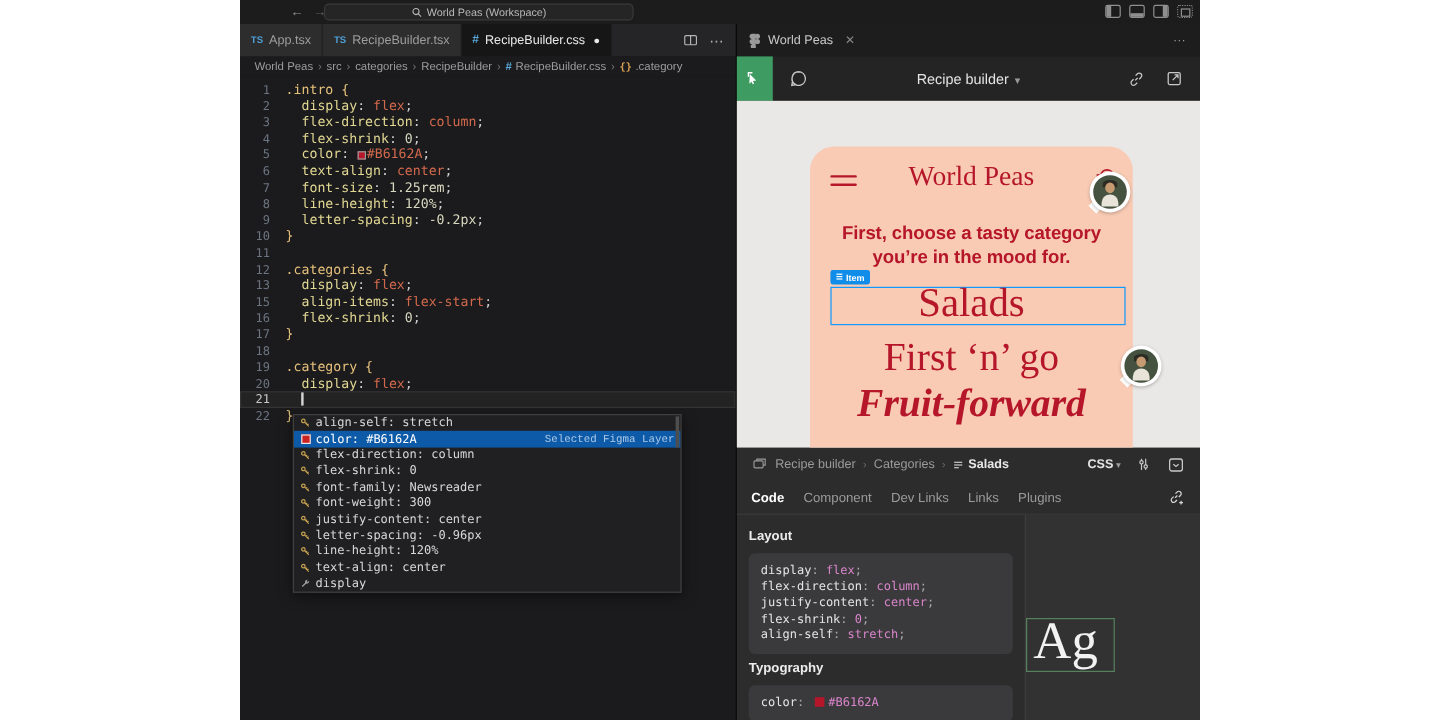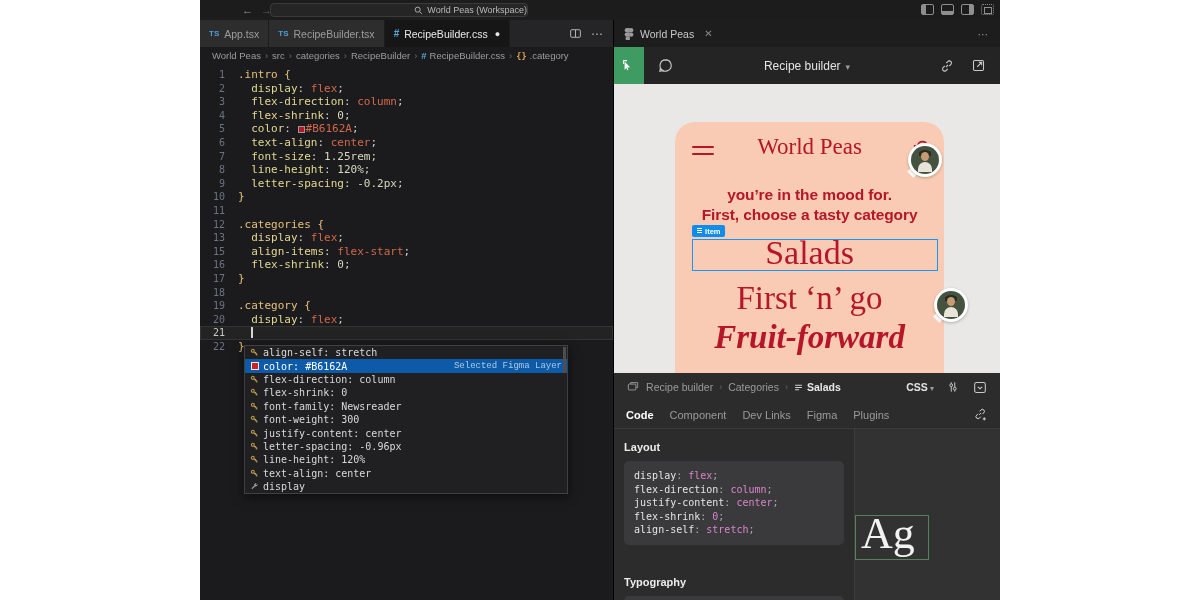--- a/index.html
+++ b/index.html
@@ -4,21 +4,21 @@
 <style>
   * { margin:0; padding:0; box-sizing:border-box; }
   html,body { width:1200px; height:600px; background:#ffffff; font-family:"Liberation Sans", sans-serif; overflow:hidden; }
   .stage { position:relative; width:1200px; height:600px; }
   .window { position:absolute; left:200px; top:0; width:800px; height:600px; background:#1b1b1d; }
 
   
   .titlebar { position:relative; height:20px; background:#1c1c1c; display:flex; align-items:center; }
   .nav-arrows { position:absolute; left:42px; top:0; height:20px; display:flex; align-items:center; gap:8px; color:#9a9a9a; font-size:11px; }
   .nav-arrows .fwd { color:#5f5f5f; }
-  .searchbox { position:absolute; left:70px; top:3px; width:258px; height:14px; background:#252526; border:1px solid #3a3a3a; border-radius:4px; display:flex; align-items:center; justify-content:flex-end; gap:4px; color:#b9b9b9; font-size:9px; }
+  .searchbox { position:absolute; left:70px; top:3px; width:258px; height:14px; background:#252526; border:1px solid #3a3a3a; border-radius:4px; display:flex; align-items:center; justify-content:center; gap:4px; color:#b9b9b9; font-size:9px; }
   .tb-icons { position:absolute; right:6px; top:4px; display:flex; gap:7px; }
   .tb-ic { width:13px; height:11px; border:1px solid #8f8f8f; border-radius:2px; position:relative; }
   .tb-ic.left::after { content:""; position:absolute; left:0; top:0; width:4px; height:9px; background:#8f8f8f; }
   .tb-ic.bottom::after { content:""; position:absolute; left:0; bottom:0; width:11px; height:3px; background:#8f8f8f; }
   .tb-ic.right::after { content:""; position:absolute; right:0; top:0; width:4px; height:9px; background:#8f8f8f; }
   .tb-ic.grid { border-style:dotted; }
   .tb-ic.grid::after { content:""; position:absolute; left:2px; top:2px; width:6px; height:5px; border:1px solid #8f8f8f; }
 
   .groups { display:flex; height:580px; }
 
@@ -98,21 +98,21 @@
   .insp-crumbs .strong { color:#e8e8e8; font-weight:bold; display:flex; align-items:center; gap:4px; }
   .insp-right { margin-left:auto; display:flex; align-items:center; gap:12px; color:#e3e3e3; }
   .mode-dd { font-size:10.5px; font-weight:bold; color:#e3e3e3; }
   .mode-dd .chev { color:#9a9a9a; font-weight:normal; font-size:8px; }
   .insp-tabs { height:28px; display:flex; align-items:center; gap:16px; padding:0 12px; border-bottom:1px solid #3b3b3c; font-size:11px; color:#9a9a9a; }
   .itab.active { color:#fff; font-weight:bold; }
   .insp-tabs .link-plus { margin-left:auto; }
   .insp-body { flex:1; display:flex; min-height:0; }
   .insp-left { width:240px; padding:12px 10px 0 10px; }
   .sec-title { font-size:11px; font-weight:bold; color:#ececec; margin-bottom:8px; }
-  .code-chip { background:#3a3a3c; border-radius:5px; padding:8px 10px; font-family:"DejaVu Sans Mono", monospace; font-size:10px; line-height:13.6px; color:#e4e4e4; margin-bottom:31px; white-space:pre; }
+  .code-chip { background:#3a3a3c; border-radius:5px; padding:8px 10px; font-family:"DejaVu Sans Mono", monospace; font-size:10px; line-height:13.6px; color:#e4e4e4; margin-bottom:6px; white-space:pre; }
   .cc-val { color:#d885ca; } .cc-pun { color:#a9a9a9; }
   .cc-swatch { display:inline-block; width:8px; height:8px; background:#b6162a; vertical-align:-1px; margin:0 3px; }
   .insp-rightcol { flex:1; border-left:1px solid #3d3d3e; background:#323233; display:flex; justify-content:flex-start; }
   .ag-box { margin-top:86px; width:74px; height:45px; border:1px solid #55815f; position:relative; }
   .ag-box span { position:absolute; left:5px; top:-8px; font-family:"Liberation Serif", serif; font-size:44px; color:#f2f2f2; line-height:1.2; }
 
   svg { display:block; }
 </style>
 </head>
 <body>
@@ -400,22 +400,22 @@
             <div class="ph-basket">
               <svg width="25" height="25" viewBox="0 0 24 24">
                   <g fill="none" stroke="#b6162a" stroke-width="1.5">
                     <path d="M7.5 9.5c0-5.5 9-5.5 9 0"></path>
                     <path d="M4.5 9.5h15l-1.3 8.6a2 2 0 0 1-2 1.7H7.8a2 2 0 0 1-2-1.7z"></path>
                     <path d="M8.5 9.5v2.6M12 9.5v2.6M15.5 9.5v2.6"></path>
                   </g>
                 </svg>
             </div>
             <div class="ph-intro">
+              <div>First, choose a tasty category</div>
               <div>you’re in the mood for.</div>
-              <div>First, choose a tasty category</div>
             </div>
             <div class="item-badge">
               <span class="badge-lines">
                   <span></span>
                   <span></span>
                   <span></span>
                 </span>
               <span>Item</span>
             </div>
             <div class="sel-box"></div>
@@ -484,21 +484,21 @@
                     <path d="M8.5 11l3.5 3 3.5-3"></path>
                   </g>
                 </svg>
             </div>
           </div>
           <div class="insp-tabs">
             <span id="insp-tabs" style="display:flex;gap:16px;">
                 <span class="itab active">Code</span>
                 <span class="itab">Component</span>
                 <span class="itab">Dev Links</span>
-                <span class="itab">Figma</span>
+                <span class="itab">Links</span>
                 <span class="itab">Plugins</span>
               </span>
             <svg class="link-plus" width="15" height="15" viewBox="0 0 24 24">
                 <g stroke="#d8d8d8" fill="none" stroke-width="1.6">
                   <path d="M10 12.5l3-3"></path>
                   <path d="M8 11l-2 2a3.2 3.2 0 1 0 4.5 4.5l2-2"></path>
                   <path d="M15 11.5l2-2A3.2 3.2 0 1 0 12.5 5l-2 2"></path>
                   <path d="M18 16.5v5M15.5 19h5"></path>
                 </g>
               </svg>

